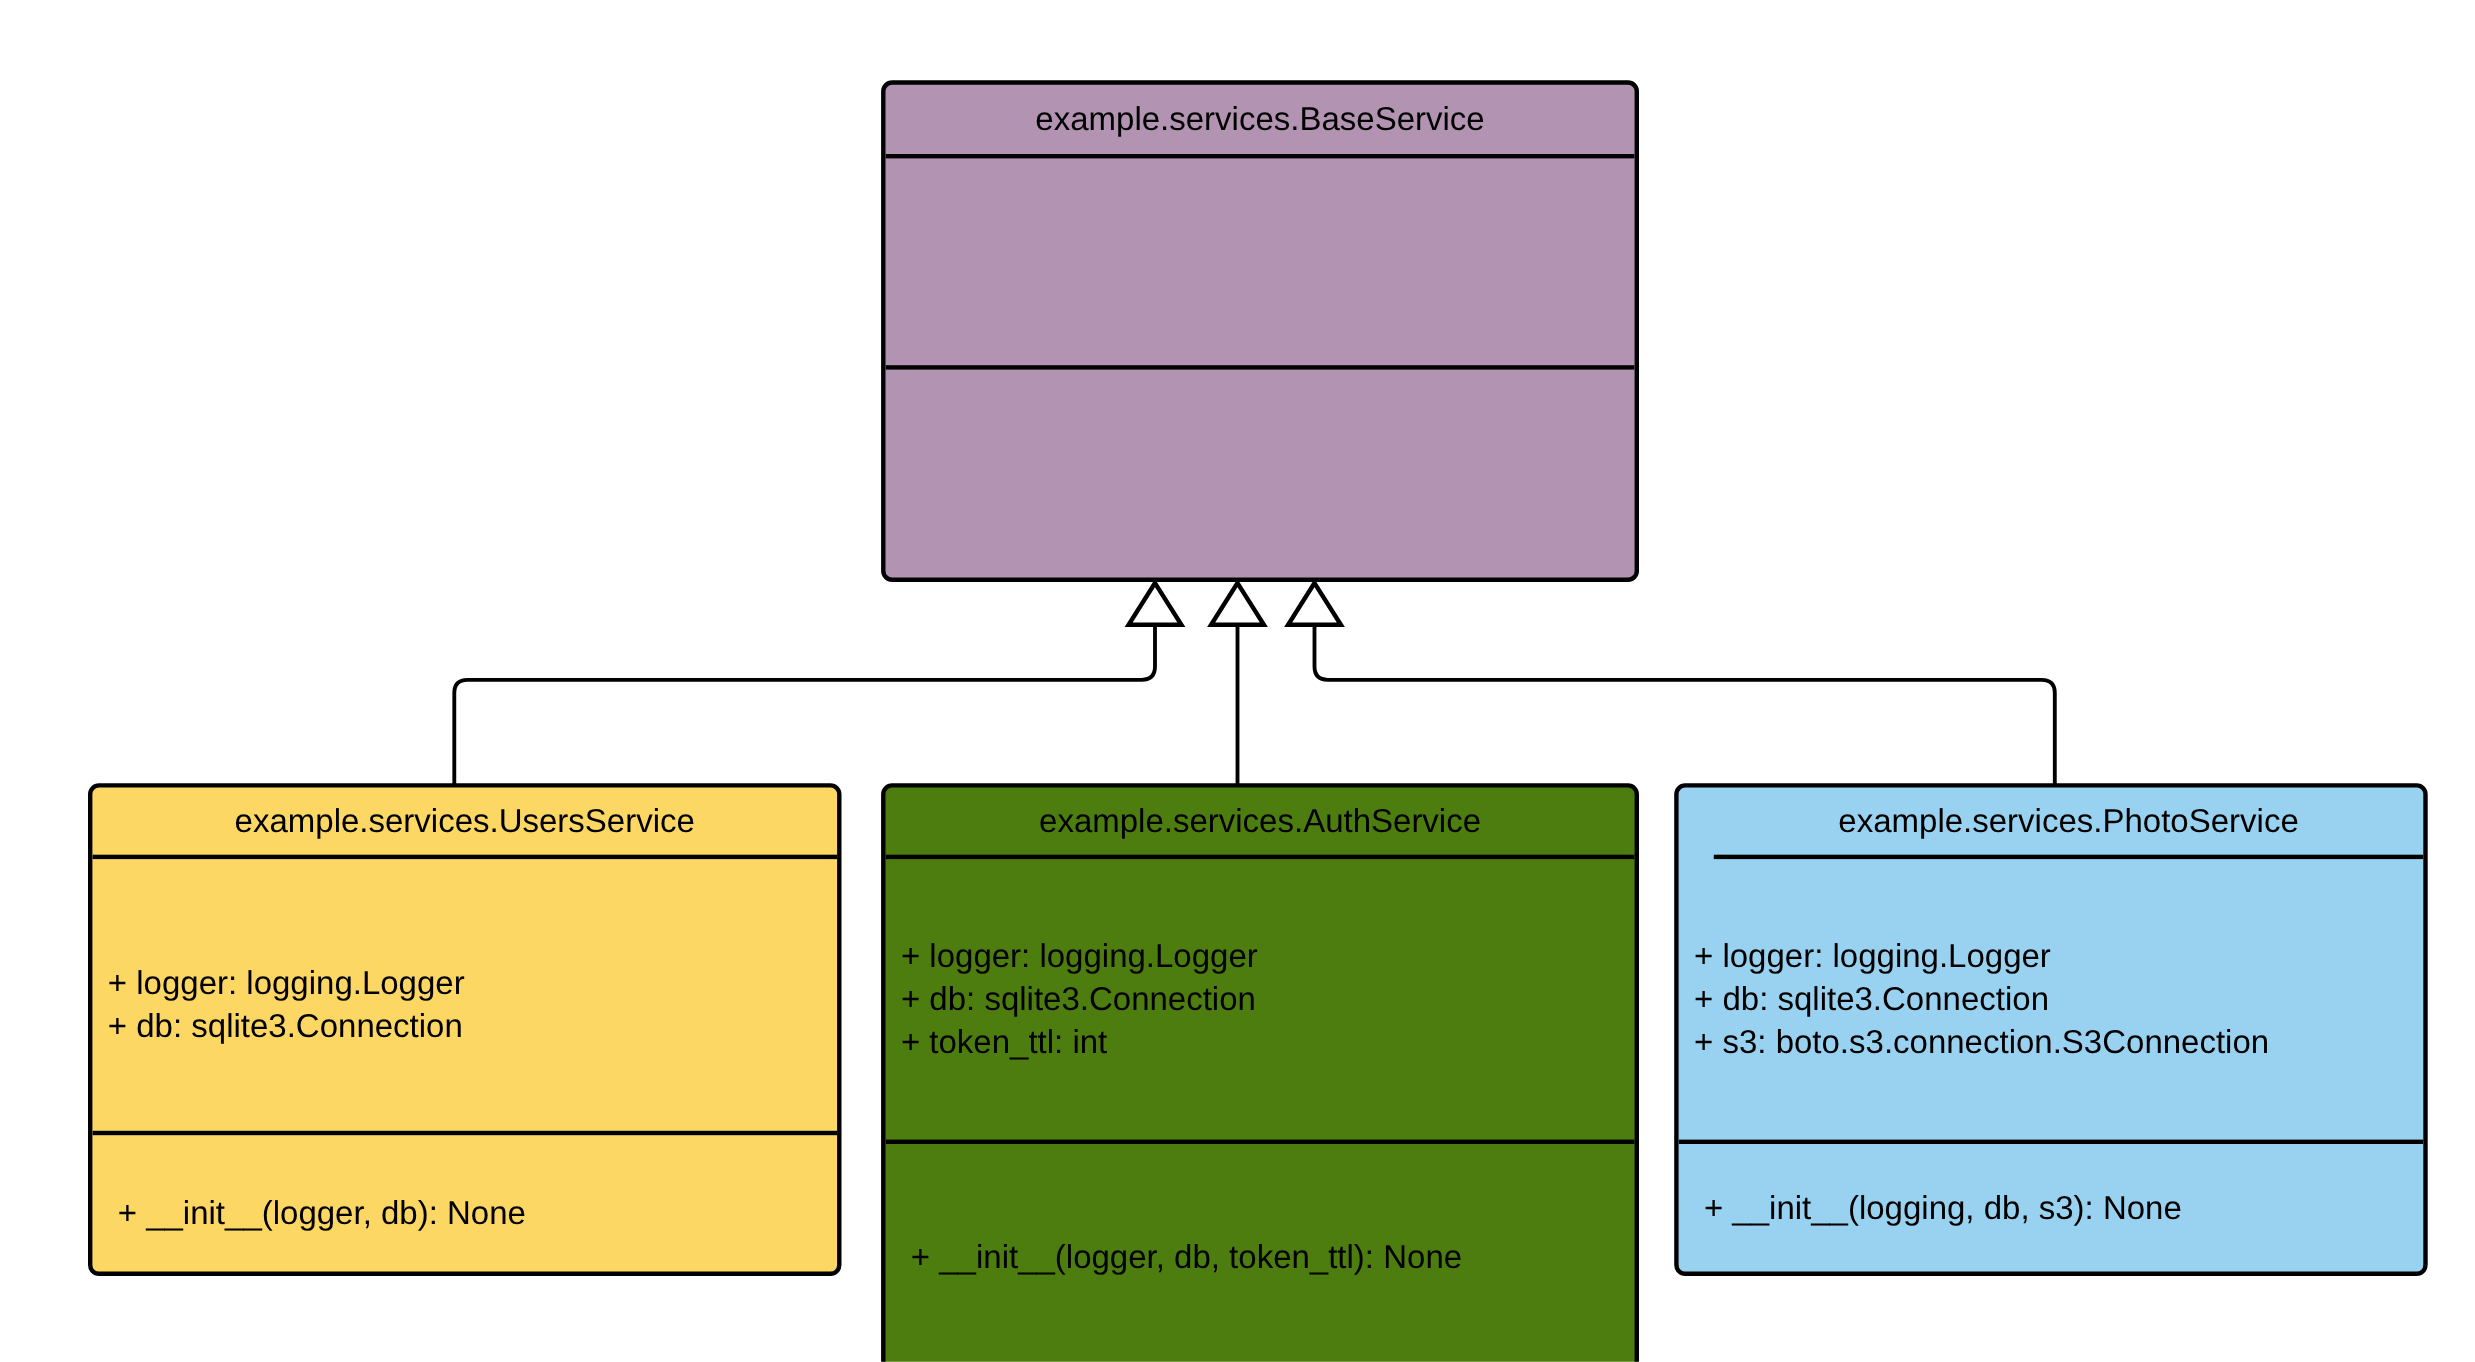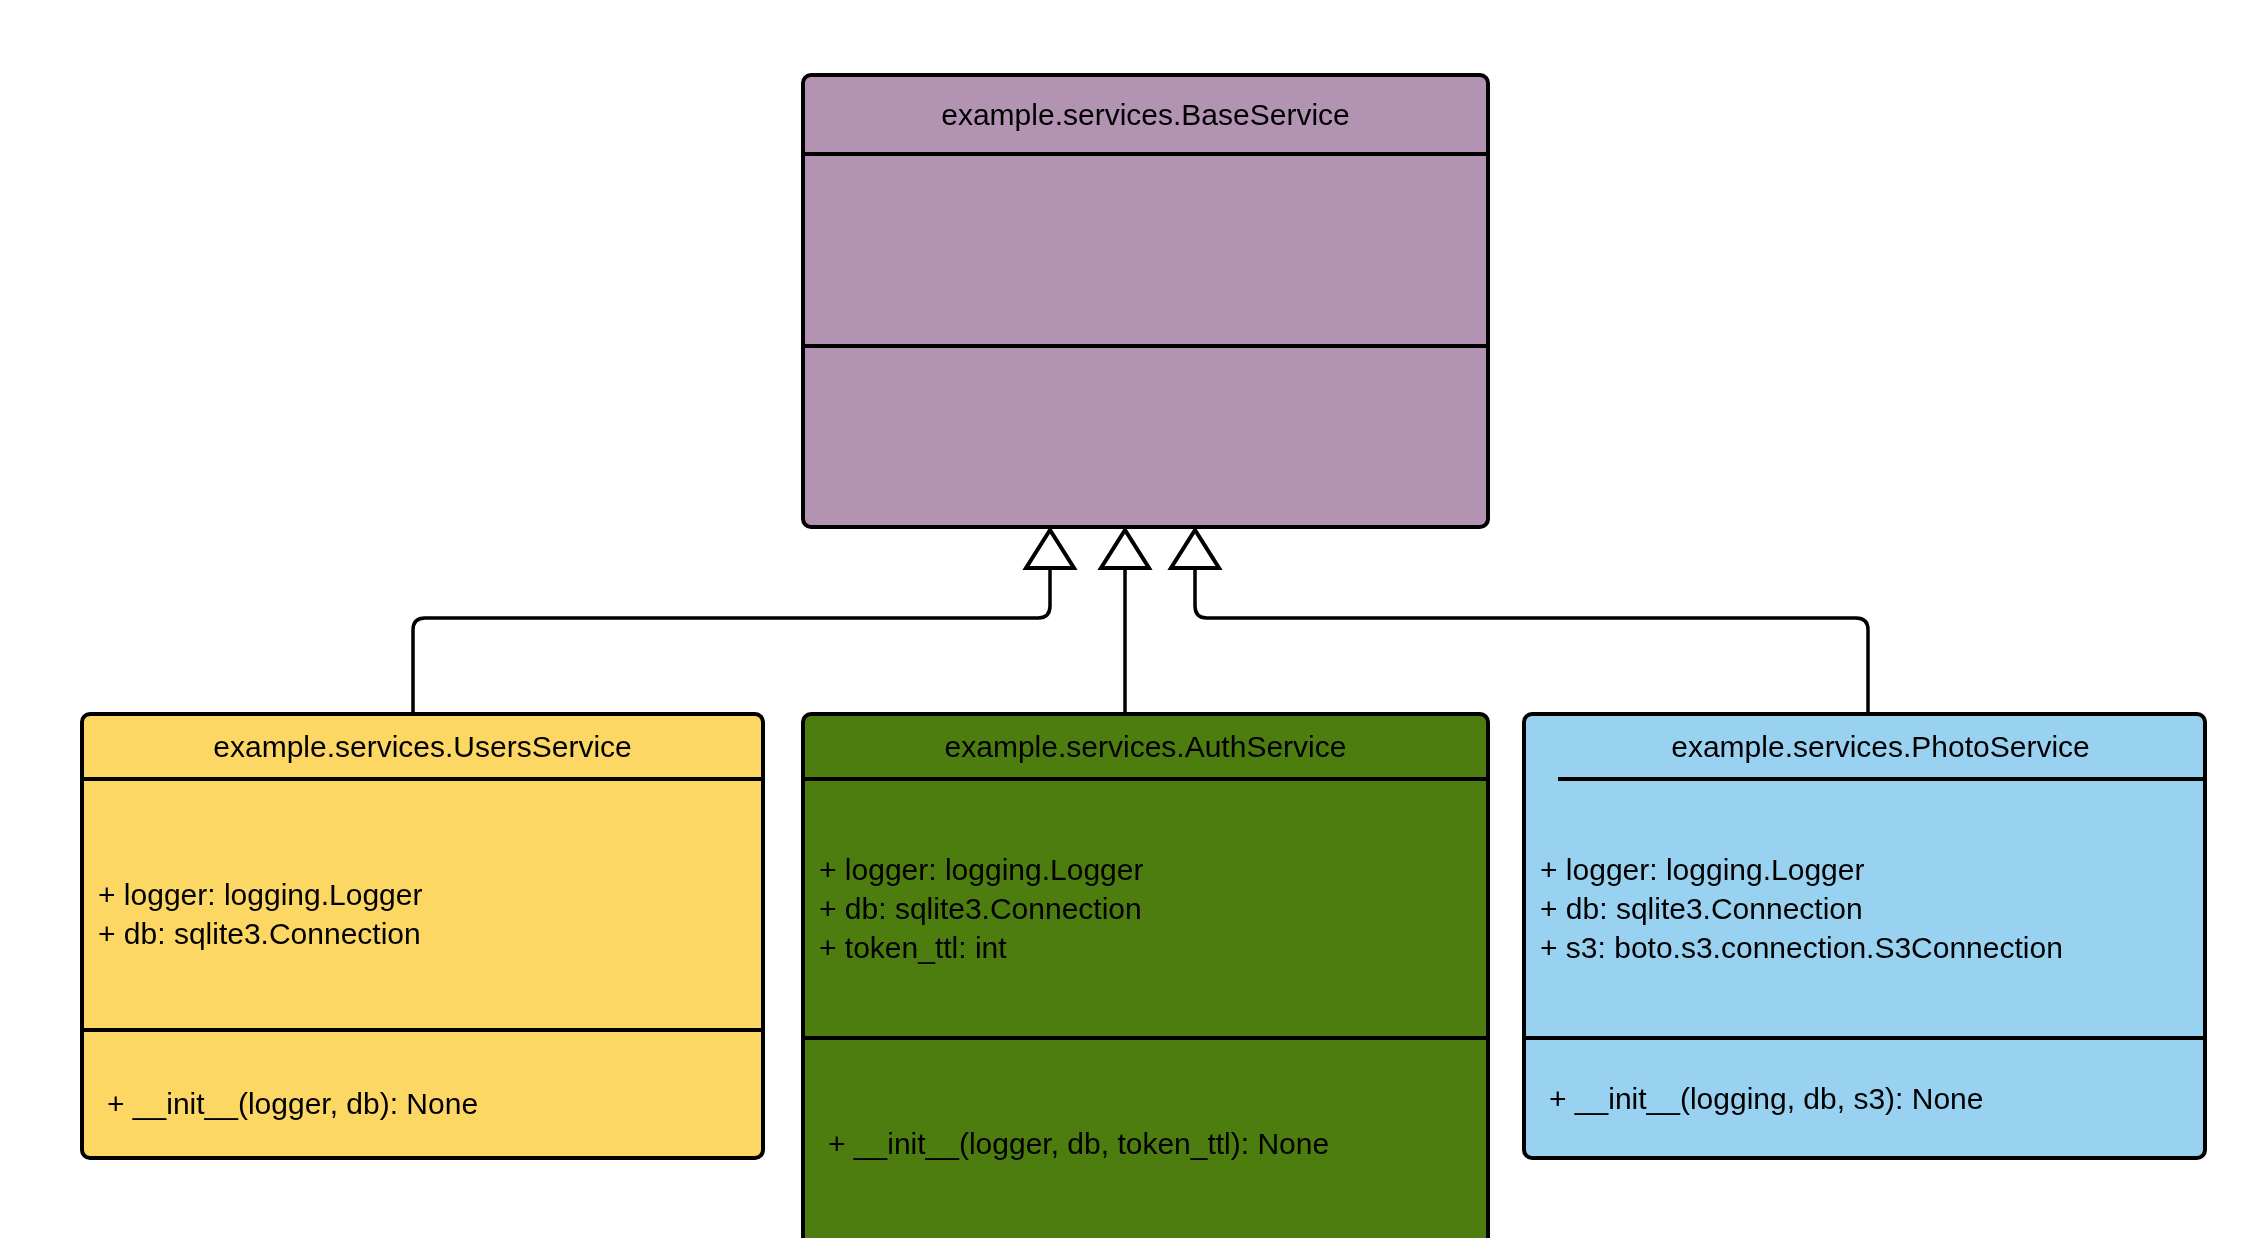--- a/index.html
+++ b/index.html
@@ -73,21 +73,21 @@
       <path d="M 1125 566 L 1125 716" fill="none" stroke-width="3.5" stroke="#000000"></path>
       <polygon points="1125,530 1101,568 1149,568" stroke-width="4" stroke-linejoin="miter" fill="#ffffff" stroke="#000000"></polygon>
     </g>
     <g>
       <path d="M 1195 566 L 1195 606 Q 1195 618 1207 618 L 1856 618 Q 1868 618 1868 630 L 1868 716" fill="none" stroke-width="3.5" stroke="#000000"></path>
       <polygon points="1195,530 1171,568 1219,568" stroke-width="4" stroke-linejoin="miter" fill="#ffffff" stroke="#000000"></polygon>
     </g>
   </svg>
 
   <div class="class-box" style="left: 801px; top: 73px; width: 689px; height: 456px; background-color: rgb(178, 148, 178);">
-    <div class="compartment-title" style="height:79px;">example.services.BaseService</div>
+    <div class="compartment-title" style="height:67px;">example.services.BaseService</div>
     <div class="compartment-attrs" style="flex-basis:192px;"></div>
     <div class="compartment-methods"></div>
   </div>
 
   <div class="class-box" style="left: 80px; top: 712px; width: 685px; height: 448px; background-color: rgb(252, 215, 99); gap: 19px;">
     <div class="compartment-title" style="height:65px;">example.services.UsersService</div>
     <div class="compartment-attrs" style="flex-basis:232px;">
       <div>+ logger: logging.Logger</div>
       <div>+ db: sqlite3.Connection</div>
     </div>

